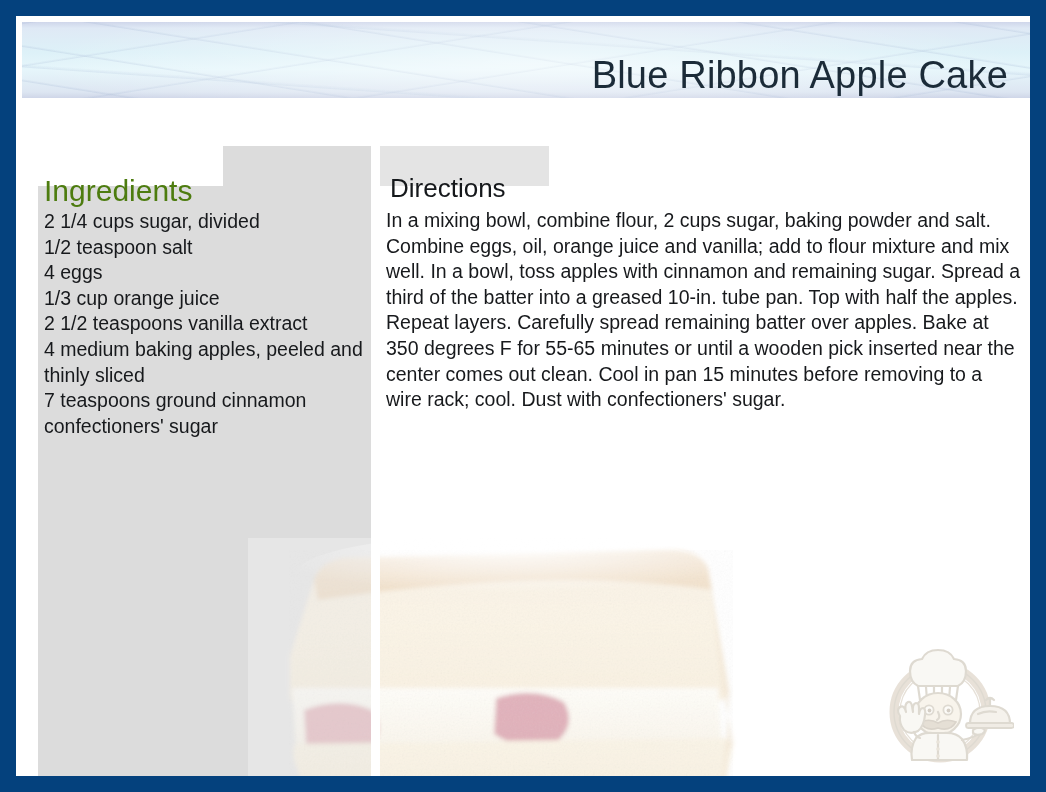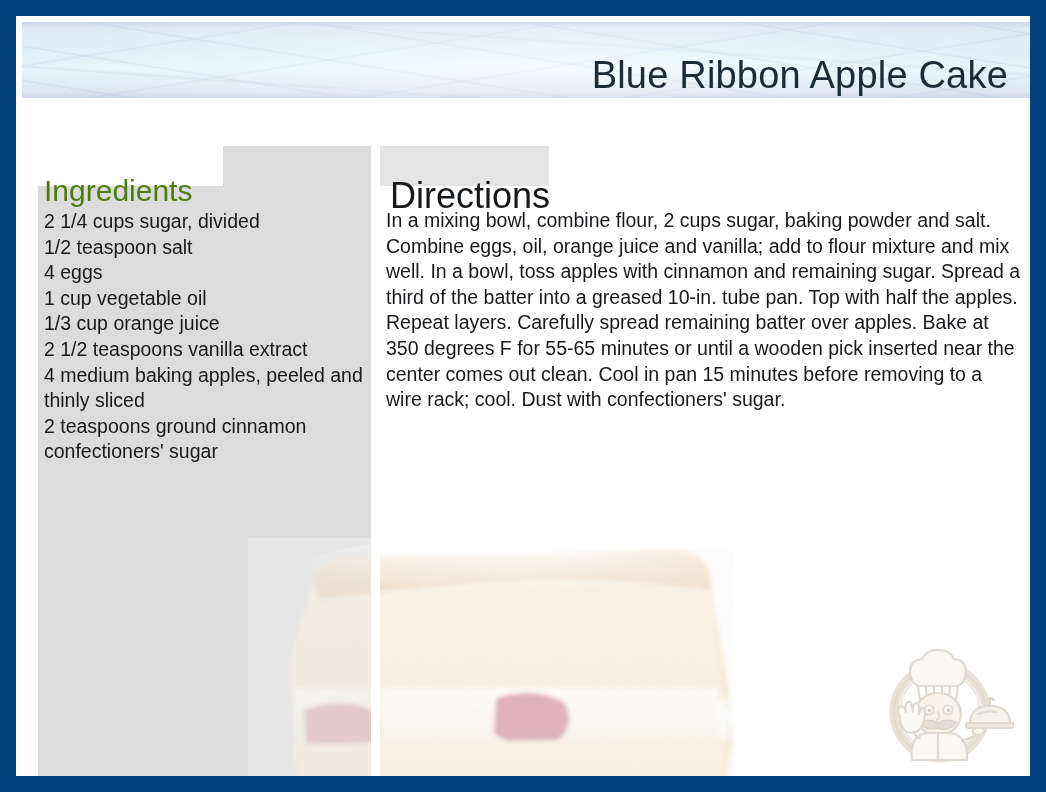--- a/index.html
+++ b/index.html
@@ -125,21 +125,21 @@
     left: 358px;
     top: 18px;
     width: 169px;
     height: 40px;
     background: #e4e4e4;
   }
   .heading-directions {
     position: absolute;
     left: 368px;
     top: 19px;
-    font-size: 36px;
+    font-size: 26px;
     font-weight: normal;
     color: #15181b;
     line-height: 38px;
     white-space: nowrap;
   }
   .directions-body {
     position: absolute;
     left: 364px;
     top: 80px;
     width: 636px;
@@ -278,25 +278,24 @@
     <div class="tab-ingredients"></div>
     <h2 class="heading-ingredients">Ingredients</h2>
 
     <div class="tab-directions"></div>
     <h2 class="heading-directions">Directions</h2>
 
     <div class="ingredients-list">
         <div class="ing-item">2 1/4 cups sugar, divided</div>
         <div class="ing-item">1/2 teaspoon salt</div>
         <div class="ing-item">4 eggs</div>
-        <div class="ing-item">1 cup vegetable oil</div>
         <div class="ing-item">1/3 cup orange juice</div>
         <div class="ing-item">2 1/2 teaspoons vanilla extract</div>
         <div class="ing-item">4 medium baking apples, peeled and thinly sliced</div>
-        <div class="ing-item">2 teaspoons ground cinnamon</div>
+        <div class="ing-item">7 teaspoons ground cinnamon</div>
         <div class="ing-item">confectioners' sugar</div>
       </div>
 
     <div class="directions-body">In a mixing bowl, combine flour, 2 cups sugar, baking powder and salt. Combine eggs, oil, orange juice and vanilla; add to flour mixture and mix well. In a bowl, toss apples with cinnamon and remaining sugar. Spread a third of the batter into a greased 10-in. tube pan. Top with half the apples. Repeat layers. Carefully spread remaining batter over apples. Bake at 350 degrees F for 55-65 minutes or until a wooden pick inserted near the center comes out clean. Cool in pan 15 minutes before removing to a wire rack; cool. Dust with confectioners' sugar.</div>
 
   </div>
 
   <div class="chef-logo">
     <svg viewBox="0 0 140 130" width="140" height="130">
       <defs>

